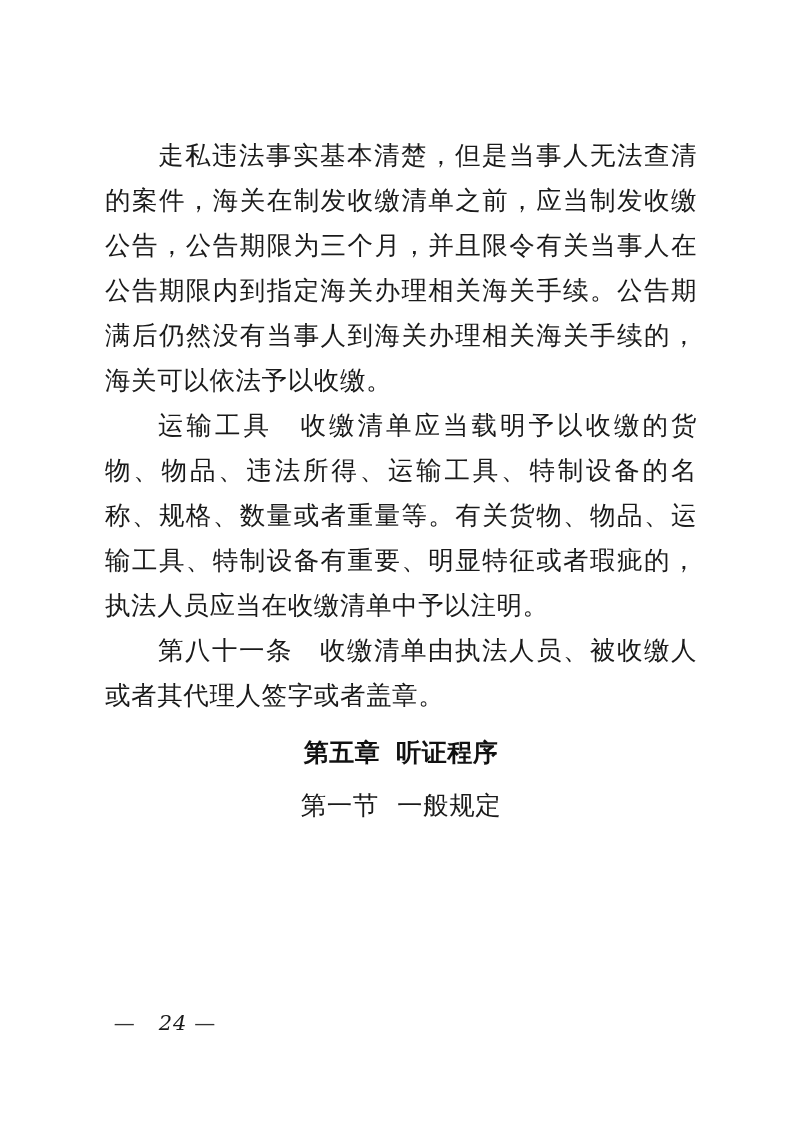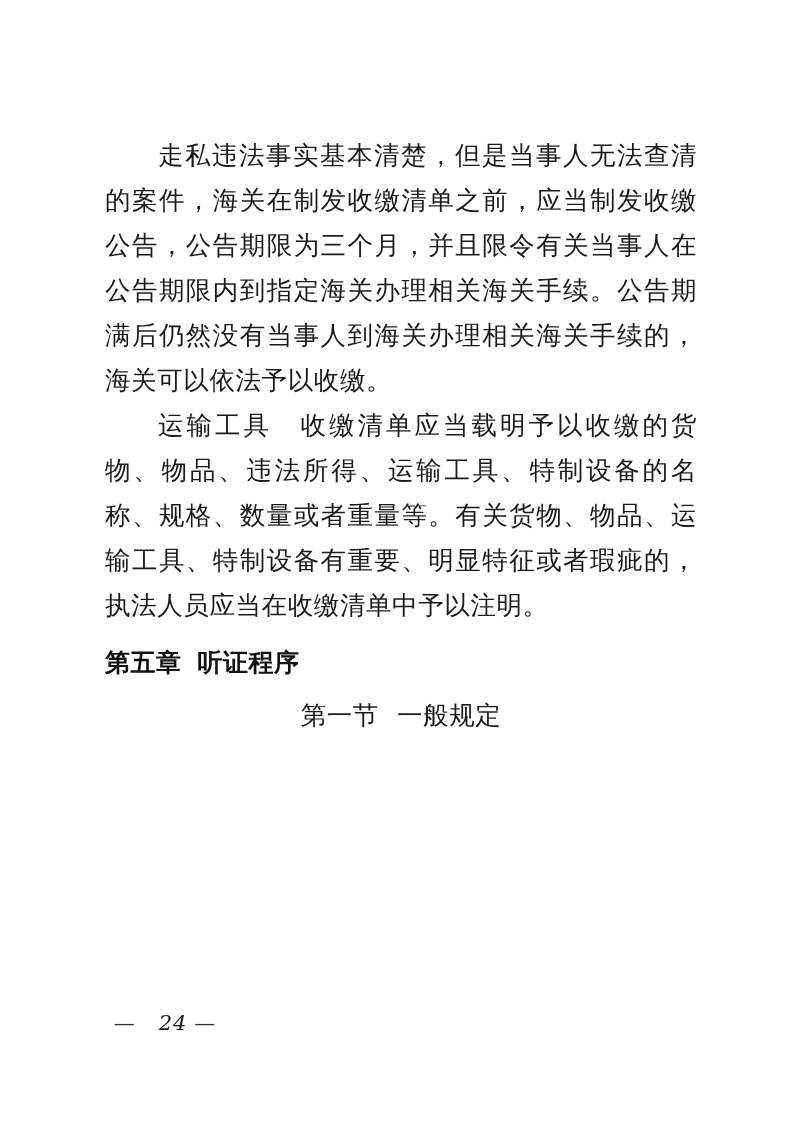--- a/index.html
+++ b/index.html
@@ -58,21 +58,21 @@
     width: 26px;
   }
 
   
   .chapter-heading {
     margin: 0;
     font-family: "DejaVu Sans", "Liberation Sans", sans-serif;
     font-weight: bold;
     font-size: 25px;
     line-height: 45px;
-    text-align: left;
+    text-align: center;
     letter-spacing: 0.5px;
     color: #111111;
   }
   .chapter-heading .hgap {
     display: inline-block;
     width: 16px;
   }
 
   
   .section-heading {
@@ -124,20 +124,21 @@
 <body>
 
 <div class="page">
 
   <div class="text-column">
 
     <p class="para indent"><span>走私违法事实基本清楚，但是当事人无法查清的案件，海关在制发收缴清单之前，应当制发收缴公告，公告期限为三个月，并且限令有关当事人在公告期限内到指定海关办理相关海关手续。公告期满后仍然没有当事人到海关办理相关海关手续的，海关可以依法予以收缴。</span></p>
 
     <p class="para indent"><span>运输工具</span><span class="art-gap"></span><span>收缴清单应当载明予以收缴的货物、物品、违法所得、运输工具、特制设备的名称、规格、数量或者重量等。有关货物、物品、运输工具、特制设备有重要、明显特征或者瑕疵的，执法人员应当在收缴清单中予以注明。</span></p>
 
+    <p class="para indent"><span>第八十一条</span><span class="art-gap"></span><span>收缴清单由执法人员、被收缴人或者其代理人签字或者盖章。</span></p>
 
 
 
 
     <div class="heading-block">
       <p class="chapter-heading"><span>第五章</span><span class="hgap"></span><span>听证程序</span></p>
 
       <p class="section-heading"><span>第一节</span><span class="hgap"></span><span>一般规定</span></p>
     </div>
 

